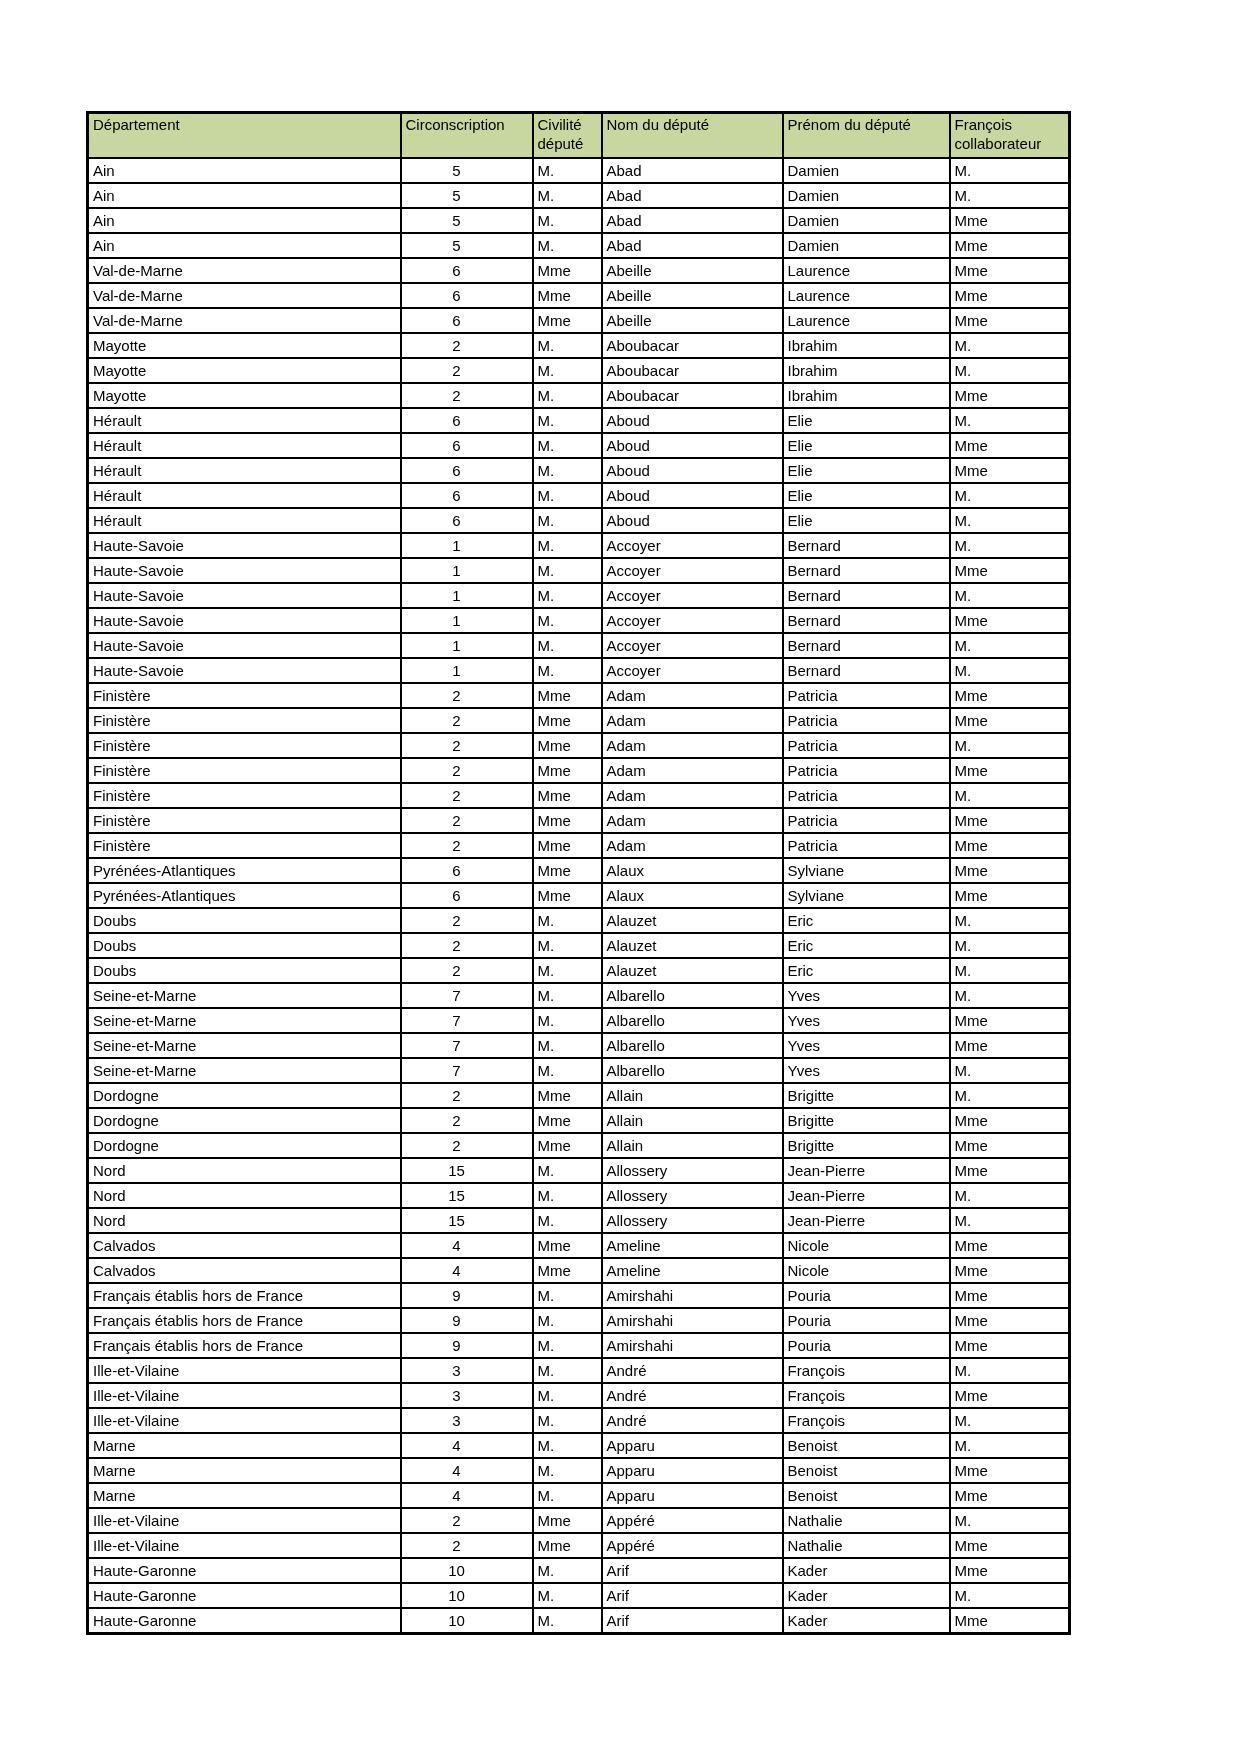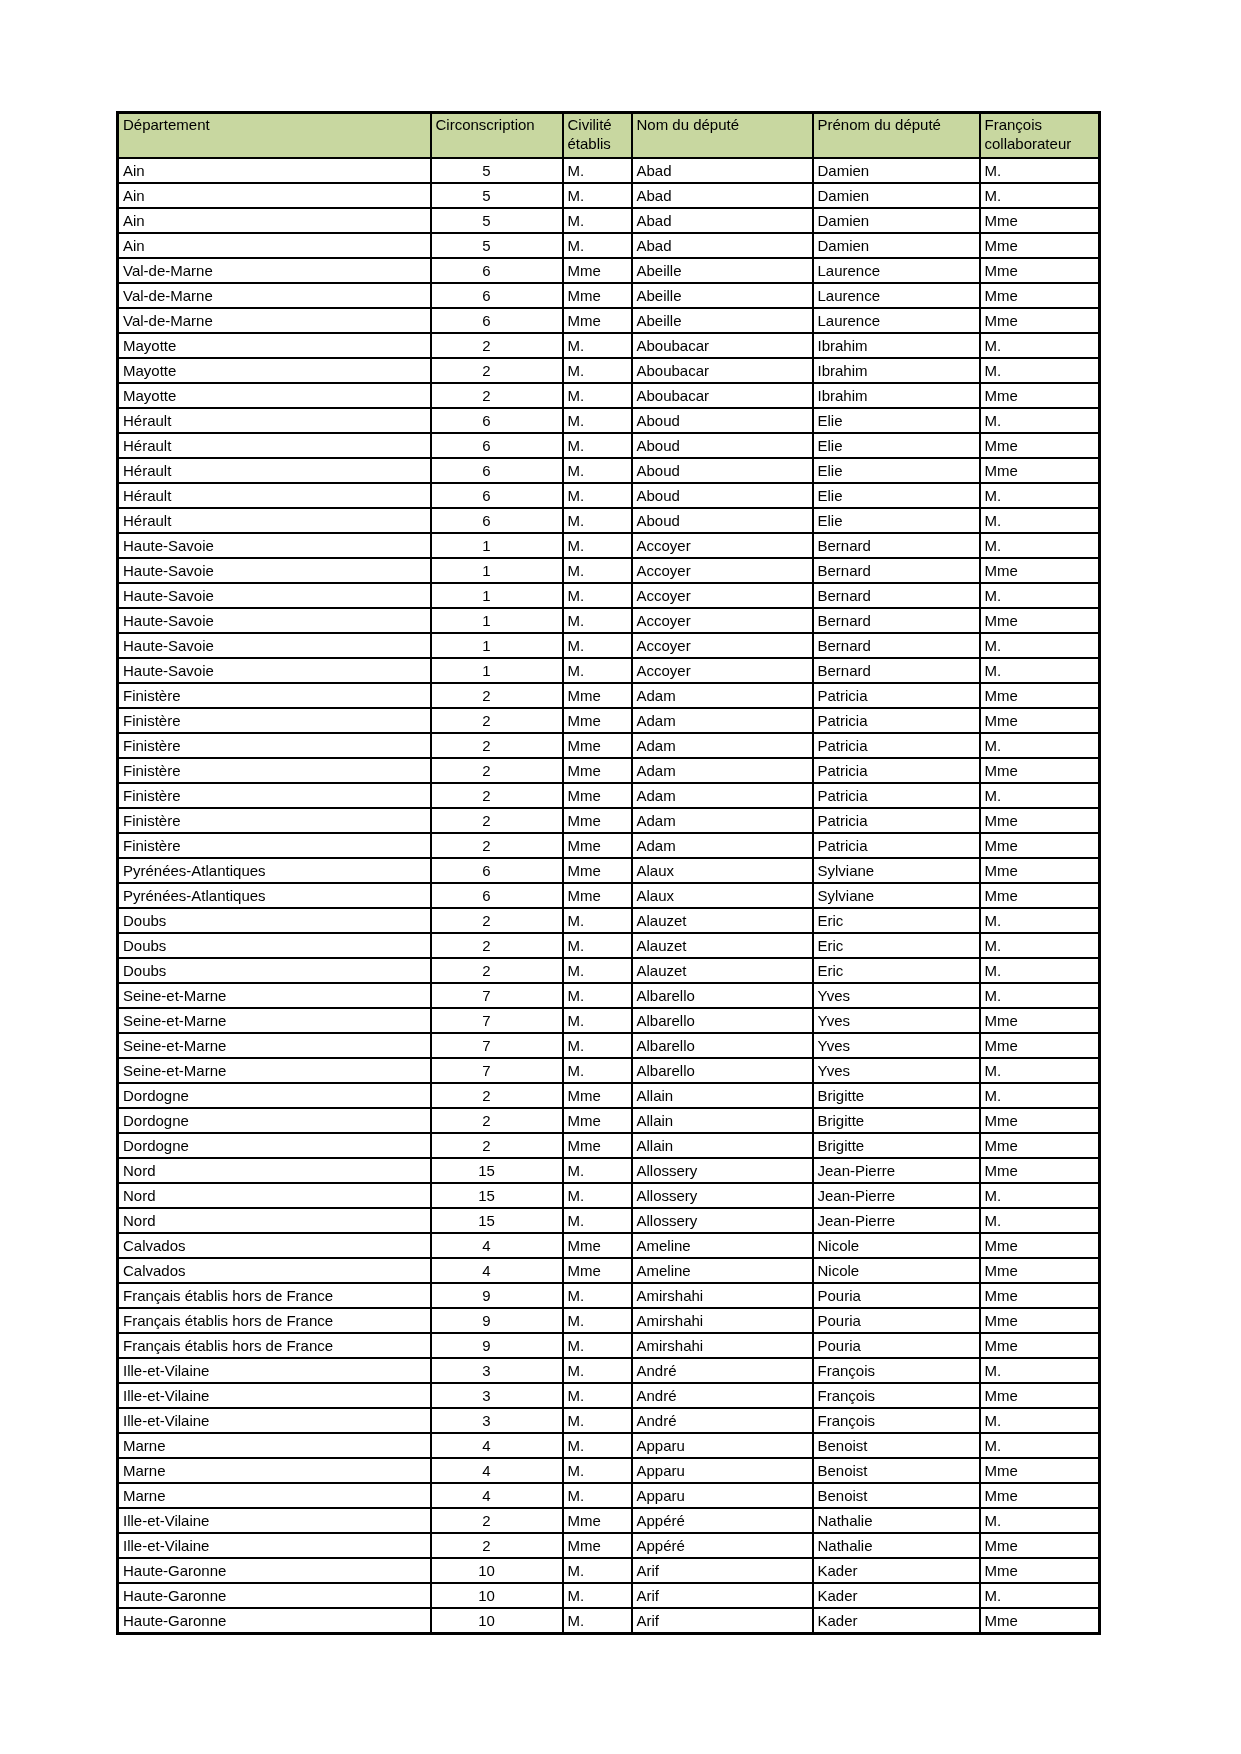--- a/index.html
+++ b/index.html
@@ -16,21 +16,21 @@
   }
   .page {
     position: absolute;
     left: 0; top: 0;
     width: 1241px;
     height: 1754px;
     background: #ffffff;
   }
   table.sheet-table {
     position: absolute;
-    left: 116px;
+    left: 86px;
     top: 111px;
     border-collapse: collapse;
     table-layout: fixed;
     border: 3px solid #000000;
   }
   .sheet-table th,
   .sheet-table td {
     border: 2px solid #000000;
     font-size: 15px;
     overflow: hidden;
@@ -64,21 +64,21 @@
       <col style="width:132px">
       <col style="width:69px">
       <col style="width:181px">
       <col style="width:167px">
       <col style="width:120px">
     </colgroup>
     <thead>
       <tr>
         <th>Département</th>
         <th>Circonscription</th>
-        <th>Civilité établis</th>
+        <th>Civilité député</th>
         <th>Nom du député</th>
         <th>Prénom du député</th>
         <th>François collaborateur</th>
       </tr>
     </thead>
     <tbody>
         <tr>
           <td class="col-0">Ain</td>
           <td class="col-1">5</td>
           <td class="col-2">M.</td>

